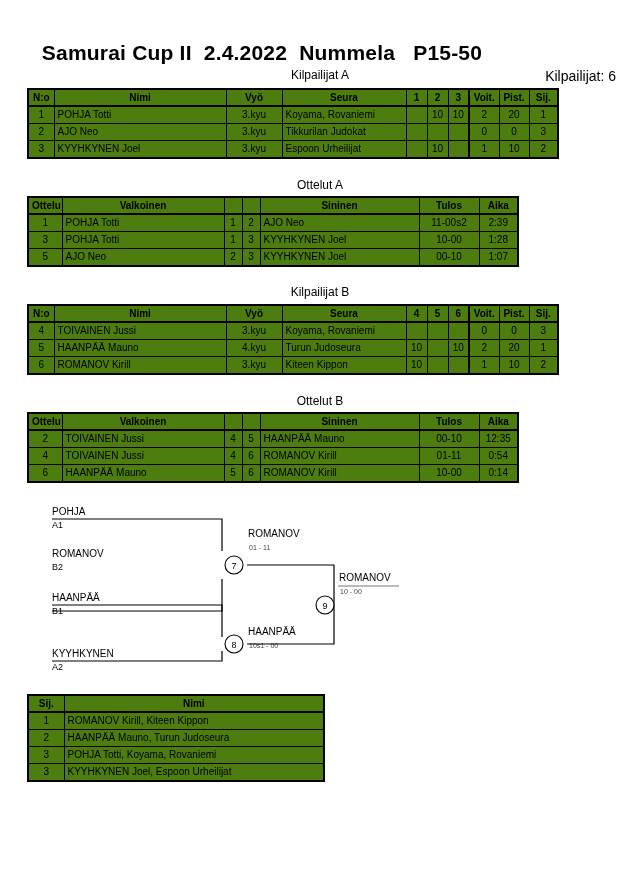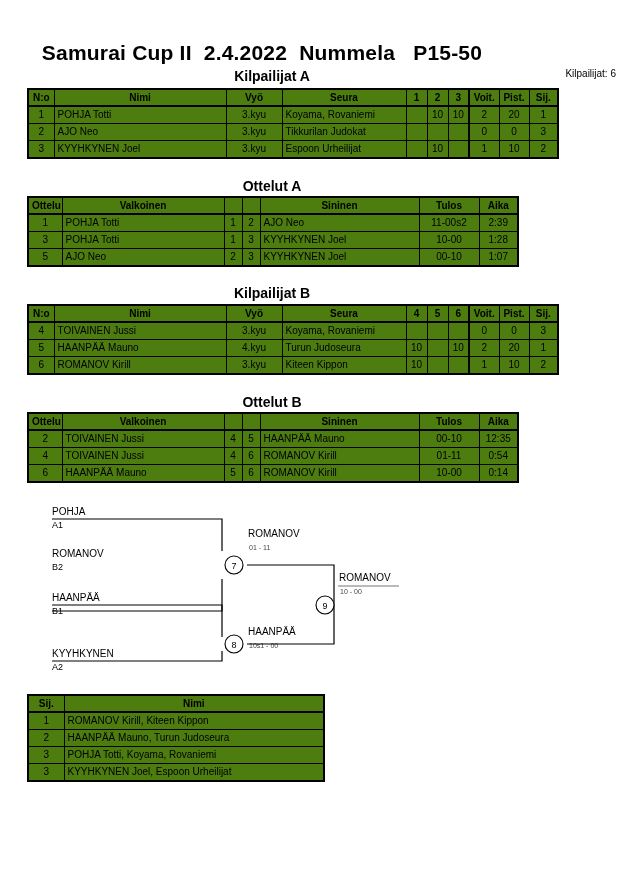--- a/index.html
+++ b/index.html
@@ -26,33 +26,34 @@
     text-align: center;
     font-size: 21px;
     font-weight: bold;
     letter-spacing: 0.2px;
     white-space: pre;
   }
   .entry-count {
     position: absolute;
     top: 68px;
     right: 14px;
-    font-size: 10px;
+    font-size: 14px;
     font-weight: normal;
     white-space: pre;
   }
 
   
   .section-caption {
     position: absolute;
     left: 0;
     width: 544px;
     text-align: center;
-    font-size: 14px;
-    font-weight: bold;
+    font-size: 12px;
+    font-weight: normal;
+    padding-left: 48px;
   }
   .section-caption.narrow {
     width: 325px;
   }
 
   
   table.grid {
     position: absolute;
     border-collapse: collapse;
     table-layout: fixed;

